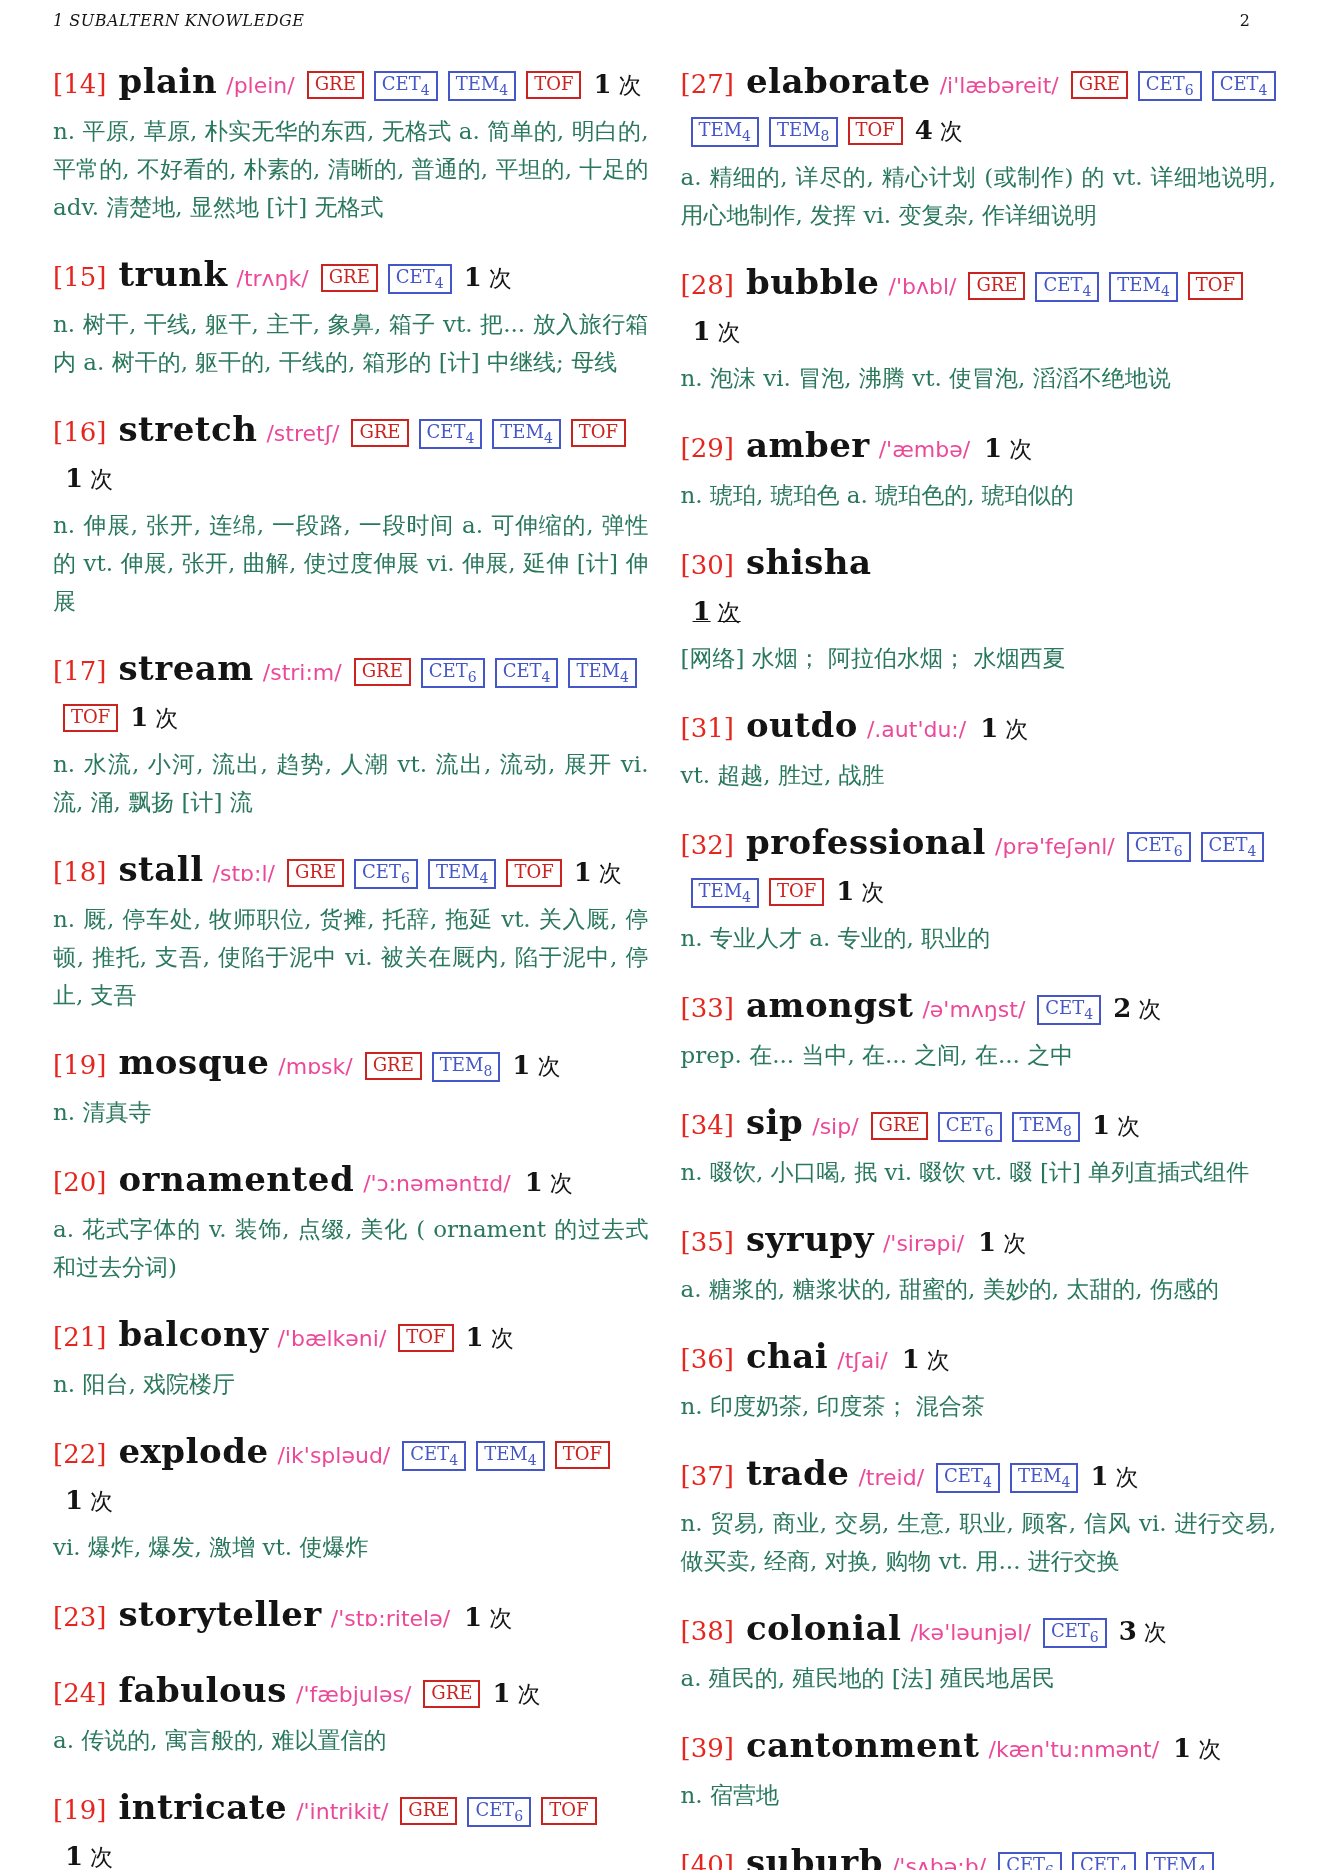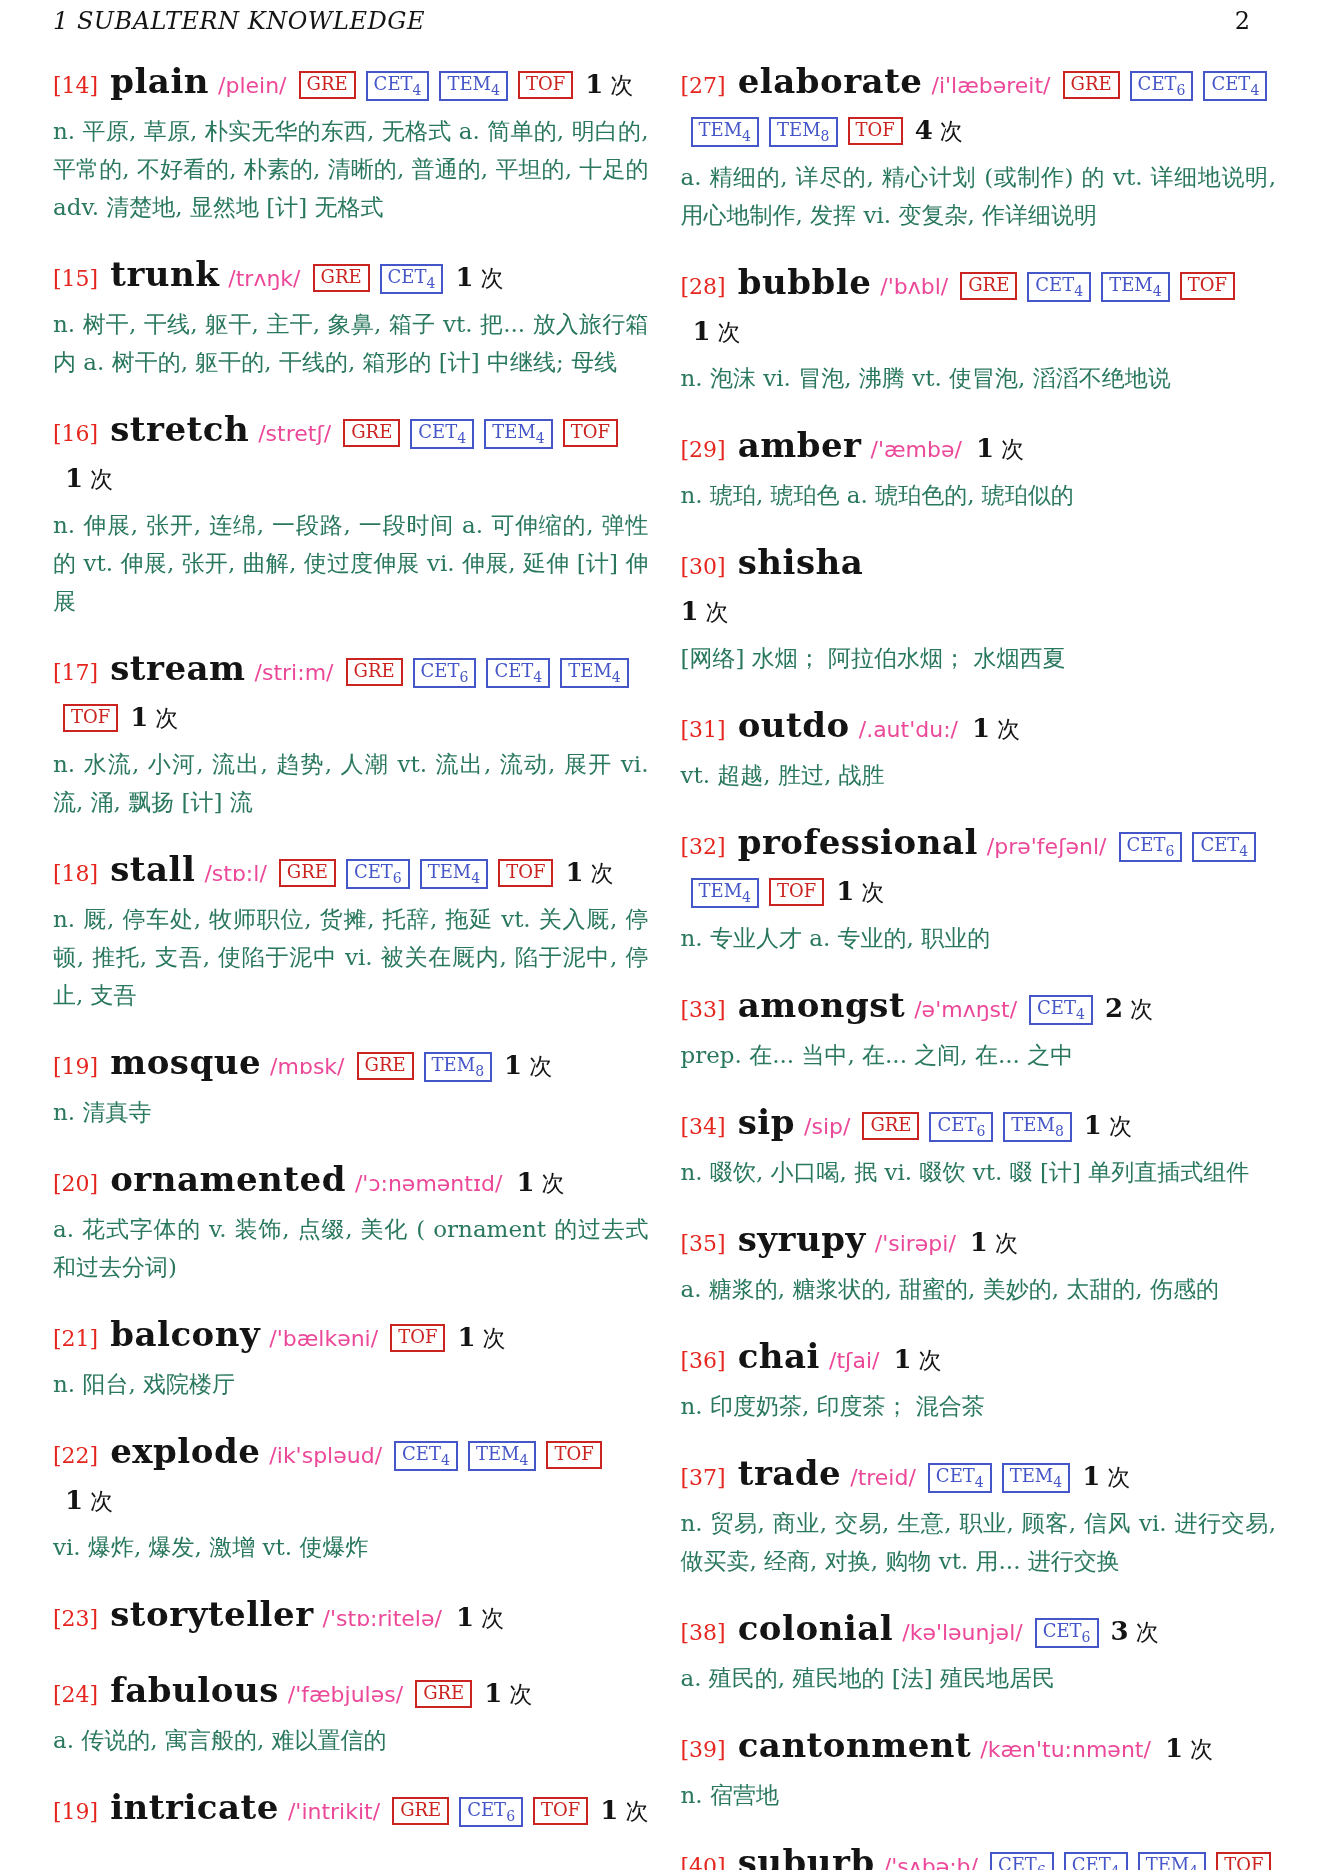--- a/index.html
+++ b/index.html
@@ -15,32 +15,32 @@
     color:#141414;
     box-sizing:border-box;
   }
   .page{
     box-sizing:border-box;
     width:1322px;min-height:1870px;
     padding:8px 46px 20px 53px;
   }
   .header{
     display:flex;justify-content:space-between;align-items:flex-end;
-    font-size:24px;line-height:26px;gap:16px;
+    font-size:16px;line-height:26px;gap:16px;
   }
   .header .title{font-style:italic;letter-spacing:0.5px;}
   .header .pagenum{font-style:normal;margin-right:26px;}
   .cols{display:flex;gap:32px;margin-top:26px;}
   .col{flex:1 1 0;min-width:0;}
   .entry{margin:0;}
   .entry + .entry{margin-top:27px;}
   .headline{line-height:42px;}
   .idx{
     color:var(--index-red);
-    font-size:22px;
+    font-size:26px;
     text-align:center;
   }
   .word{
     font-weight:bold;
     font-size:34px;
     margin-left:12px;
     margin-right:9px;
     letter-spacing:0.5px;
     margin-top:17px;
   }
@@ -186,21 +186,21 @@
 
   <div class="entry">
     <div class="headline">
       <span class="idx">[29]</span><span class="word">amber</span><span class="phon">/'æmbə/</span><span class="freq"><span class="freq-num">1</span><span class="freq-unit">次</span></span>
     </div>
     <div class="def">n. 琥珀, 琥珀色 a. 琥珀色的, 琥珀似的</div>
   </div>
 
   <div class="entry">
     <div class="headline">
-      <span class="idx">[30]</span><span class="word">shisha</span><br><span class="freq" style="margin-left: 0px;"><span class="freq-num">1</span><span class="freq-unit">次</span></span>
+      <span class="idx">[30]</span><span class="word">shisha</span><br><span class="freq" style="margin-left: 12px; text-decoration: underline;"><span class="freq-num">1</span><span class="freq-unit">次</span></span>
     </div>
     <div class="def">[网络] 水烟； 阿拉伯水烟； 水烟西夏</div>
   </div>
 
   <div class="entry">
     <div class="headline">
       <span class="idx">[31]</span><span class="word">outdo</span><span class="phon">/.aut'du:/</span><span class="freq"><span class="freq-num">1</span><span class="freq-unit">次</span></span>
     </div>
     <div class="def">vt. 超越, 胜过, 战胜</div>
   </div>

